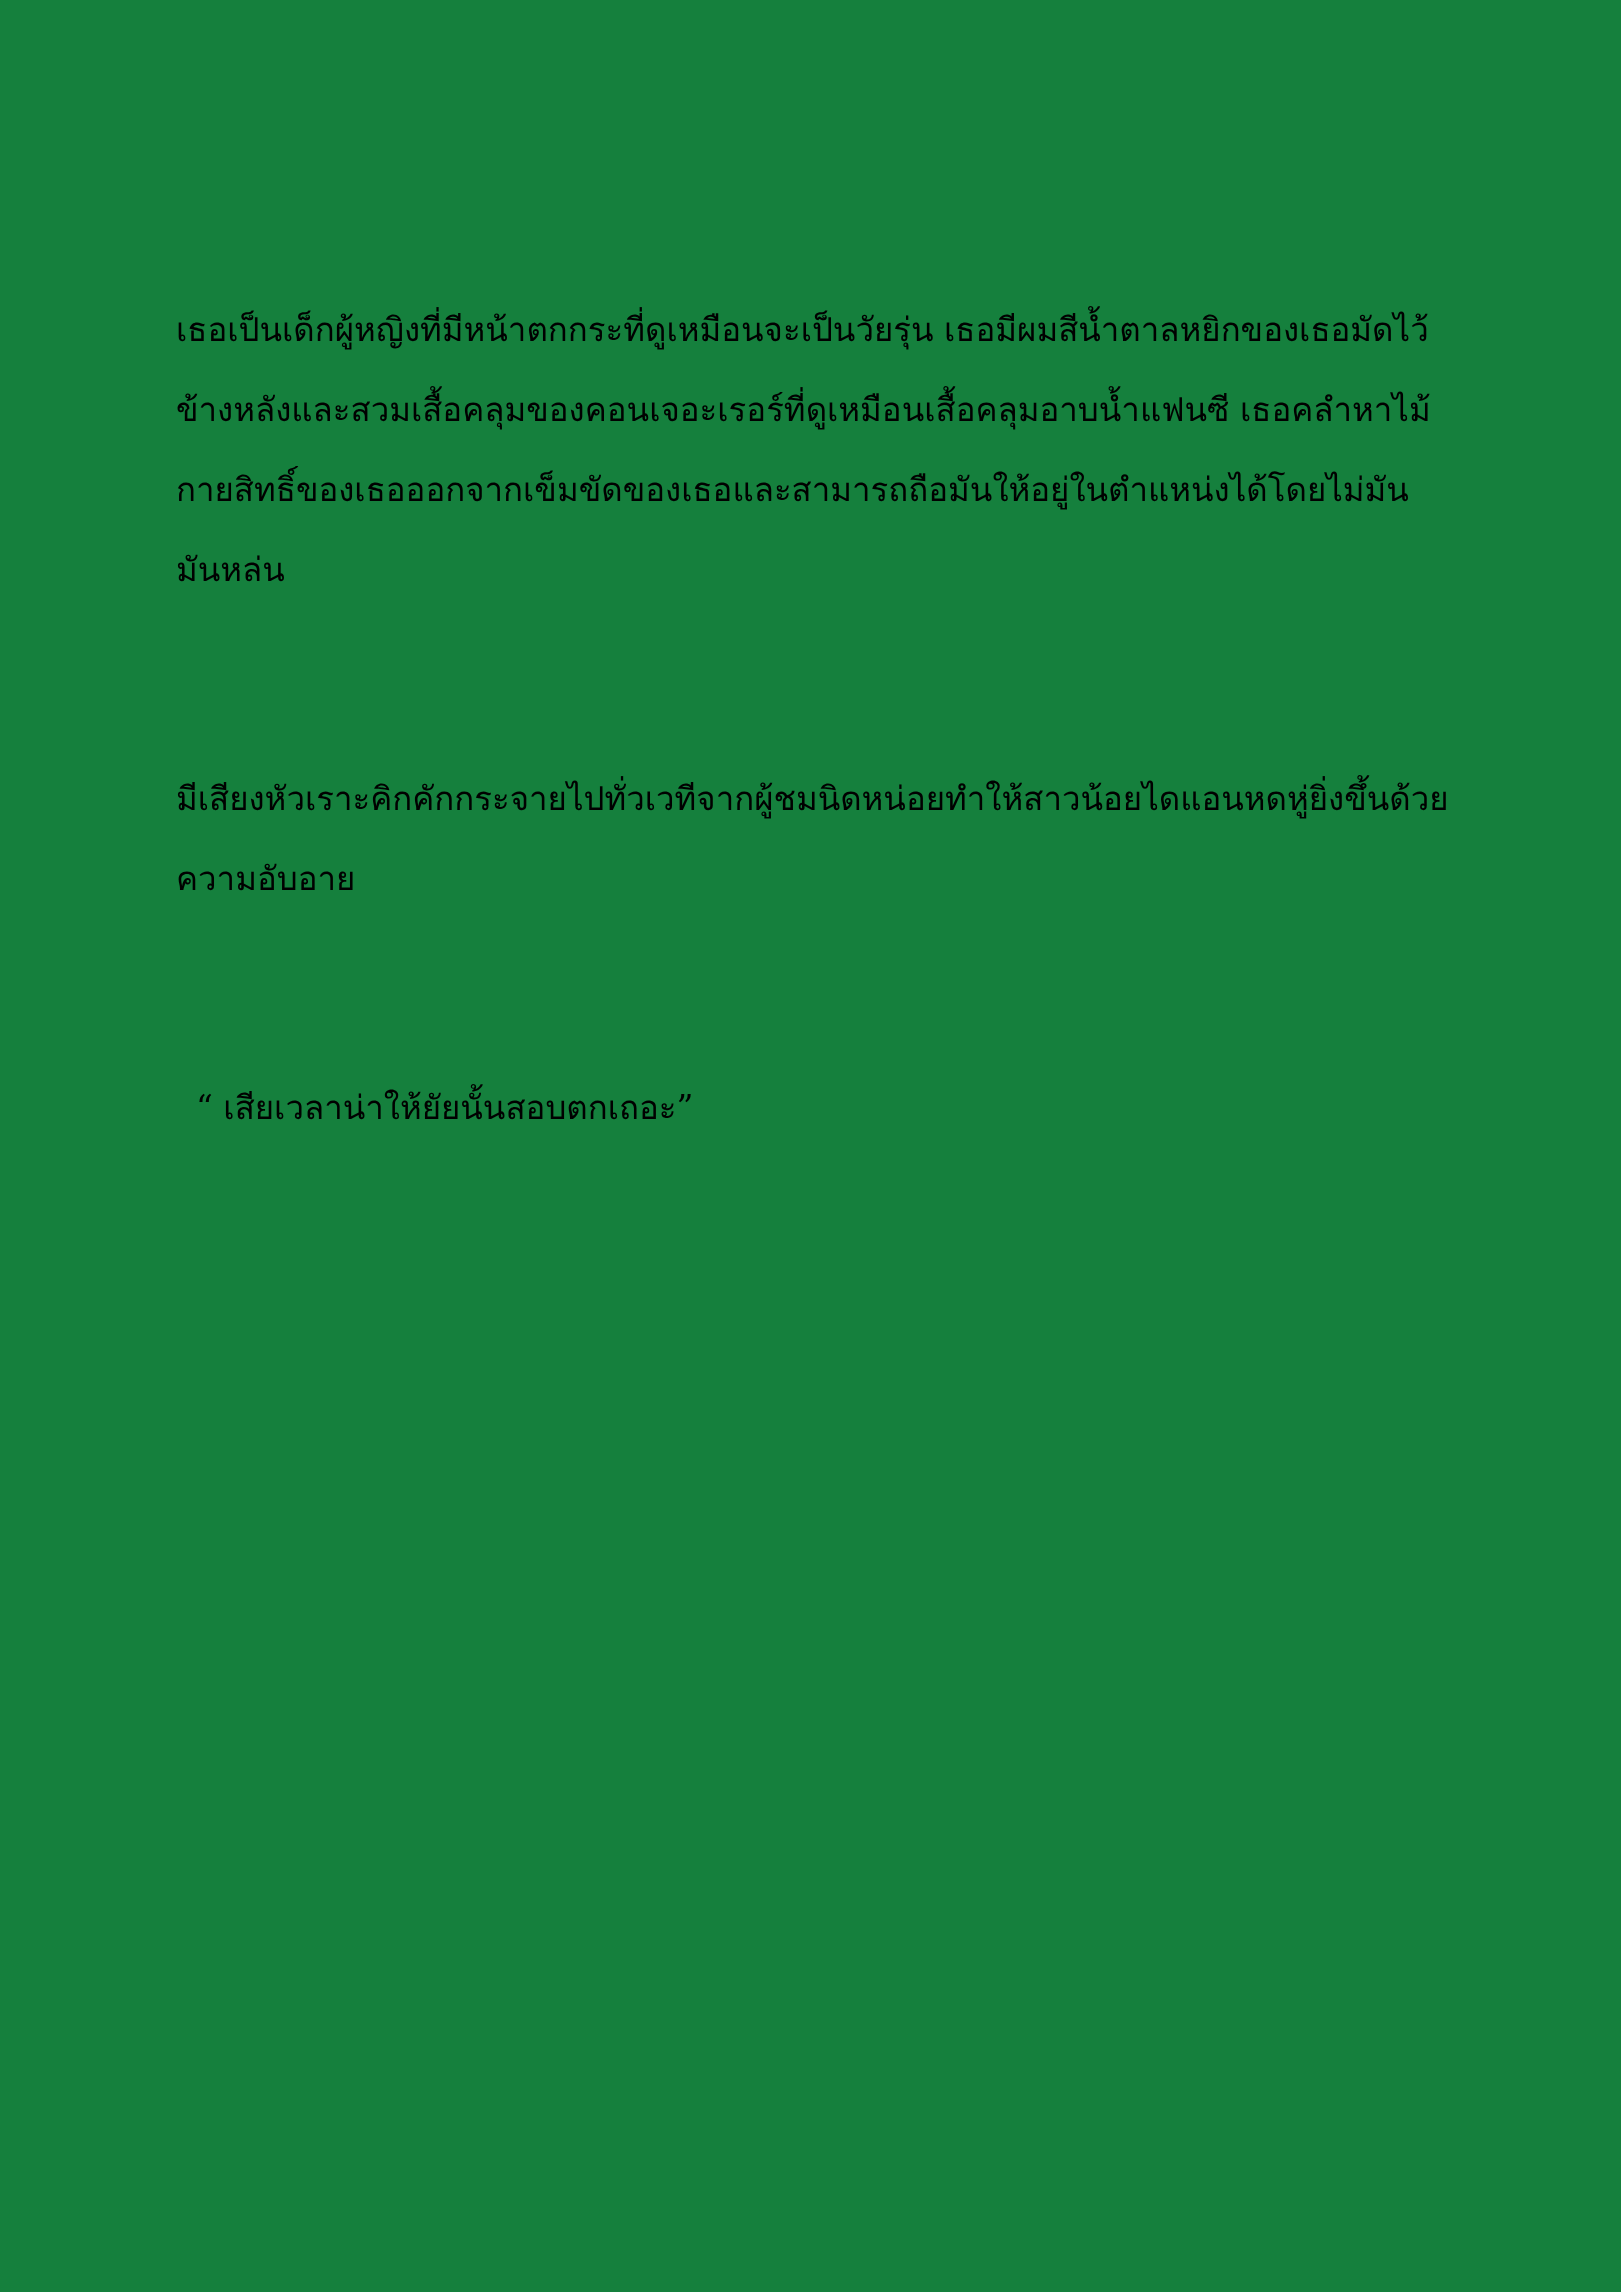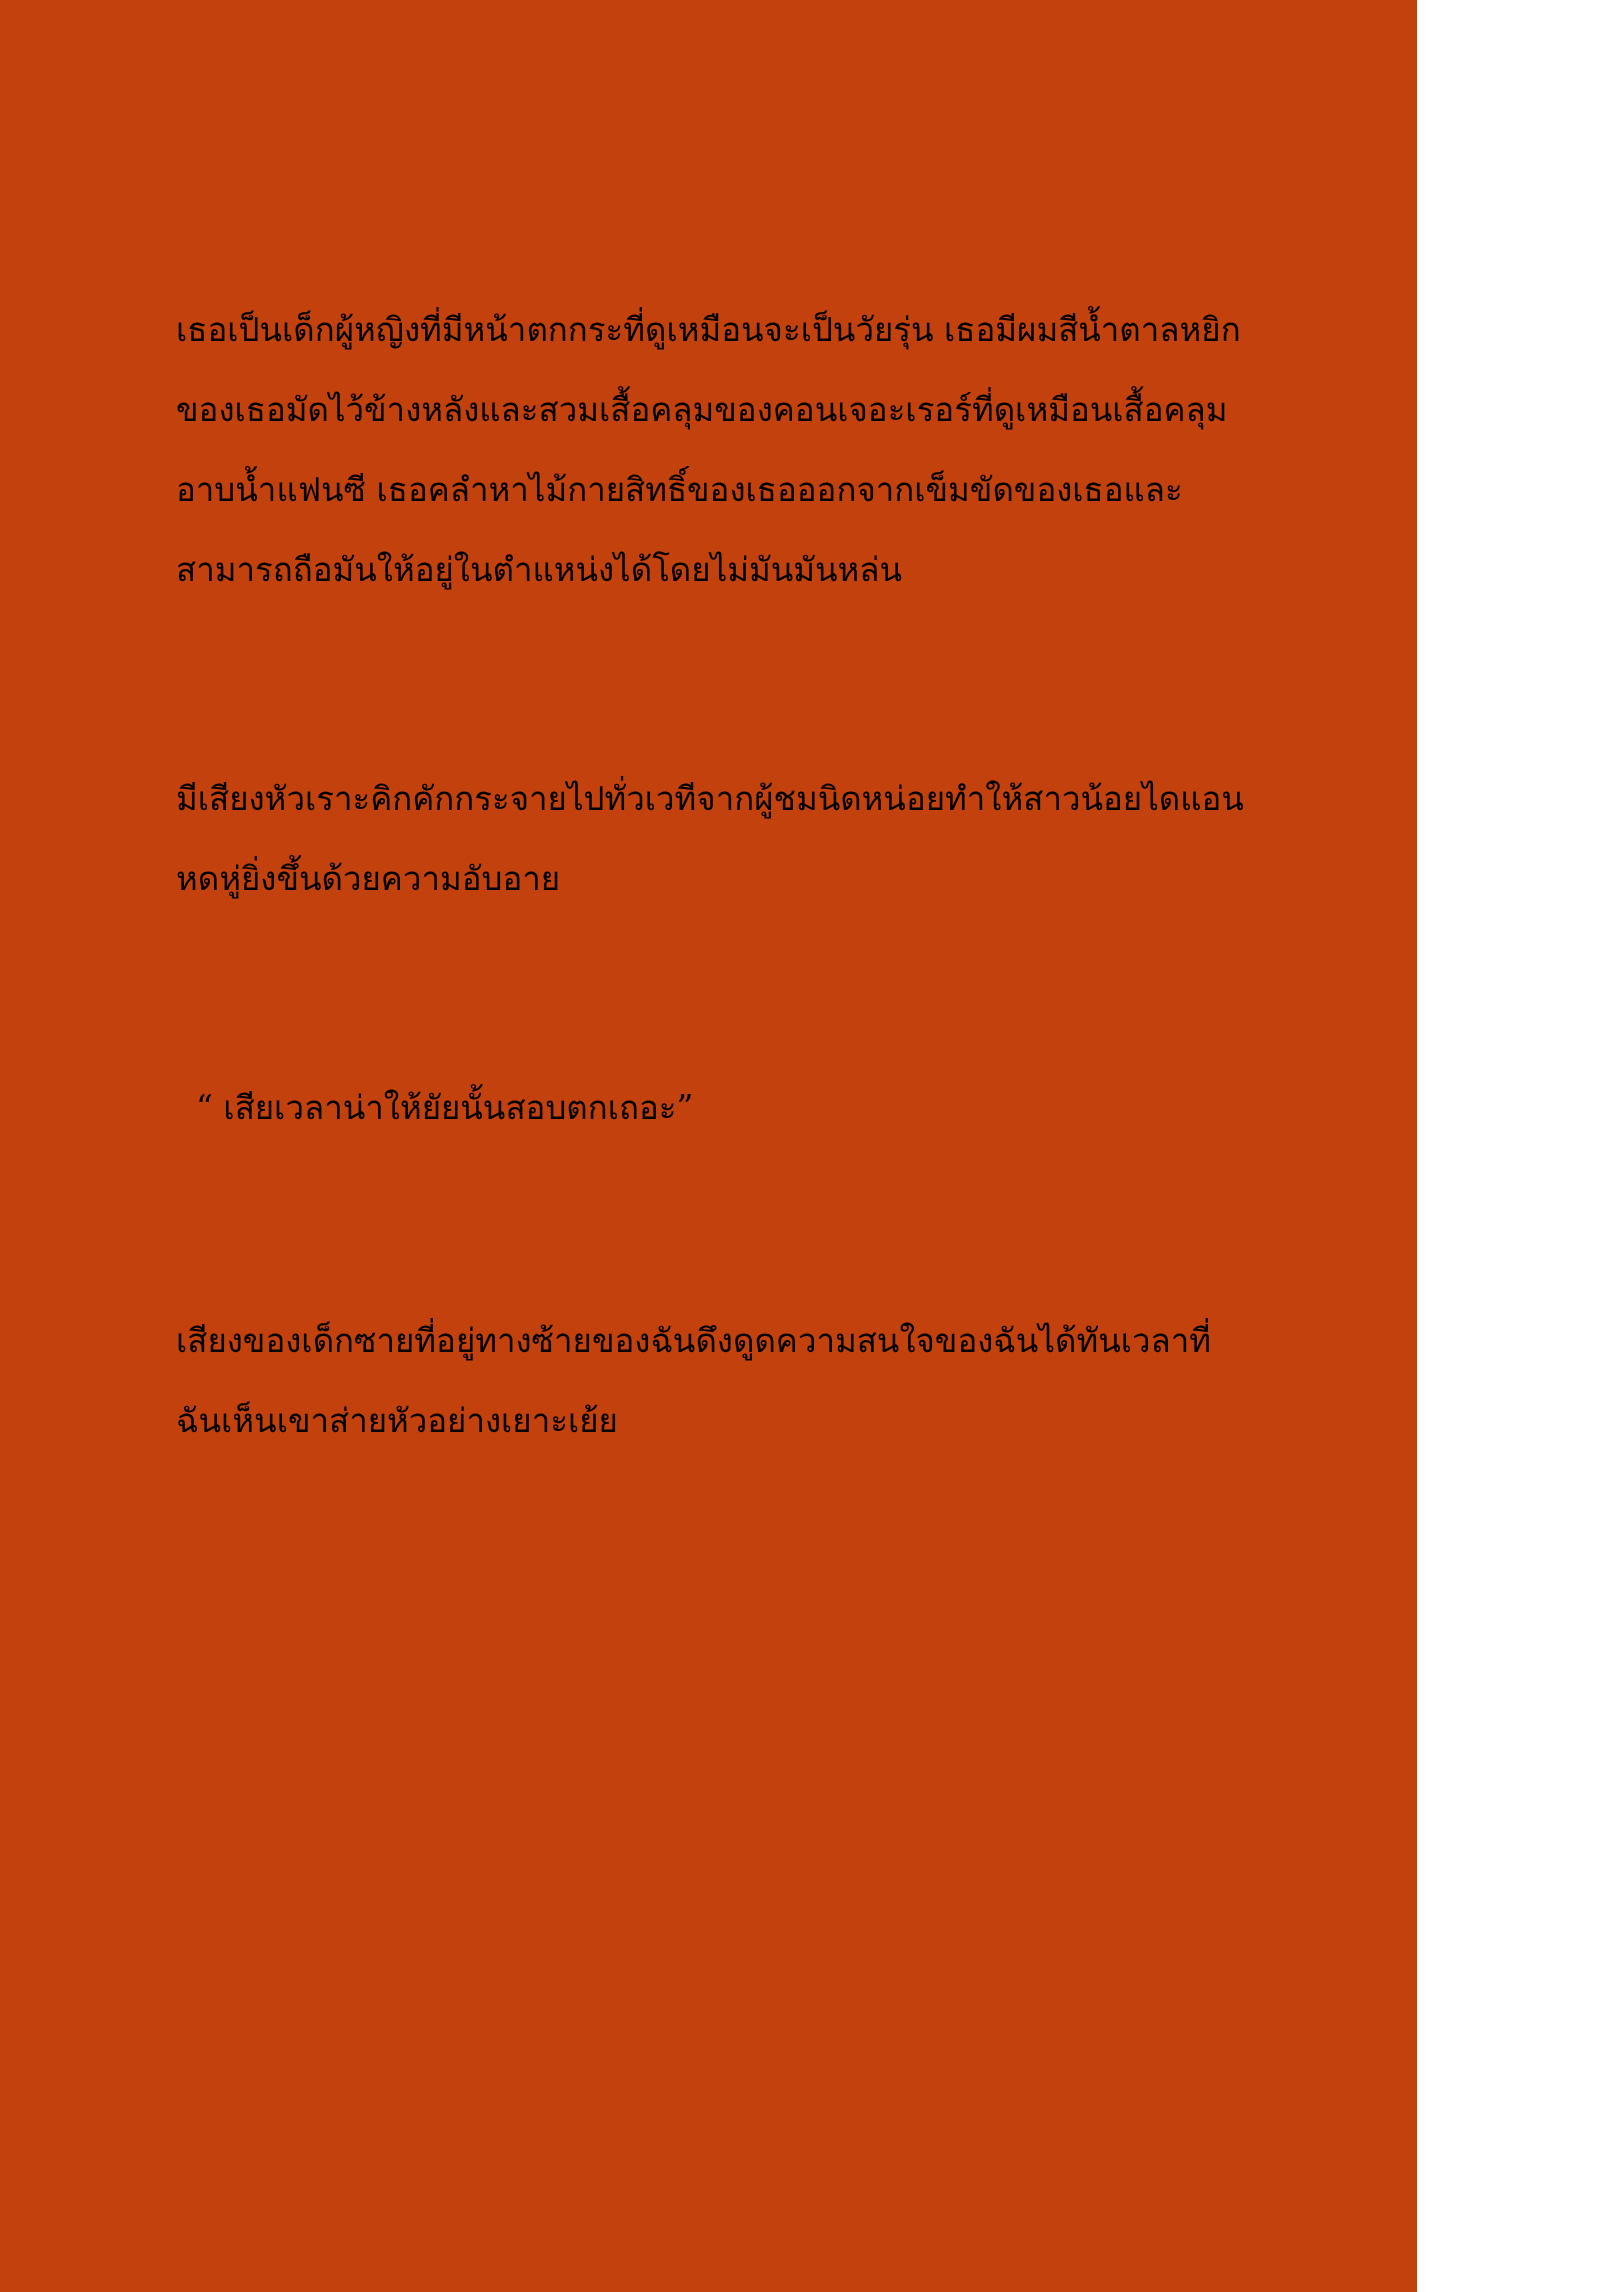--- a/index.html
+++ b/index.html
@@ -2,23 +2,23 @@
 <html><head>
 <meta charset="utf-8">
 <style>
   html, body {
     margin: 0;
     padding: 0;
     background: #ffffff;
   }
   .page {
     position: relative;
-    width: 1417px;
+    width: 1621px;
     height: 2293px;
-    background: #c2410c;
+    background: #15803d;
     box-sizing: border-box;
     padding: 290px 171px 0 176px;
     color: #000000;
     font-family: "DejaVu Serif", "Liberation Serif", serif;
     font-size: 33px;
     line-height: 80px;
     text-align: left;
   }
   .page p {
     margin: 0 0 149px 0;
@@ -31,15 +31,14 @@
     margin-left: 20px;
   }
 </style>
 </head>
 <body>
 
 <div class="page">
   <p>เธอเป็นเด็กผู้หญิงที่มีหน้าตกกระที่ดูเหมือนจะเป็นวัยรุ่น เธอมีผมสีน้ำตาลหยิกของเธอมัดไว้ข้างหลังและสวมเสื้อคลุมของคอนเจอะเรอร์ที่ดูเหมือนเสื้อคลุมอาบน้ำแฟนซี เธอคลำหาไม้กายสิทธิ์ของเธอออกจากเข็มขัดของเธอและสามารถถือมันให้อยู่ในตำแหน่งได้โดยไม่มันมันหล่น</p>
   <p>มีเสียงหัวเราะคิกคักกระจายไปทั่วเวทีจากผู้ชมนิดหน่อยทำให้สาวน้อยไดแอนหดหู่ยิ่งขึ้นด้วยความอับอาย</p>
   <p class="quote-line">“ เสียเวลาน่าให้ยัยนั้นสอบตกเถอะ”</p>
-  <p>เสียงของเด็กซายที่อยู่ทางซ้ายของฉันดึงดูดความสนใจของฉันได้ทันเวลาที่ฉันเห็นเขาส่ายหัวอย่างเยาะเย้ย</p>
 </div>
 
 
 </body></html>

